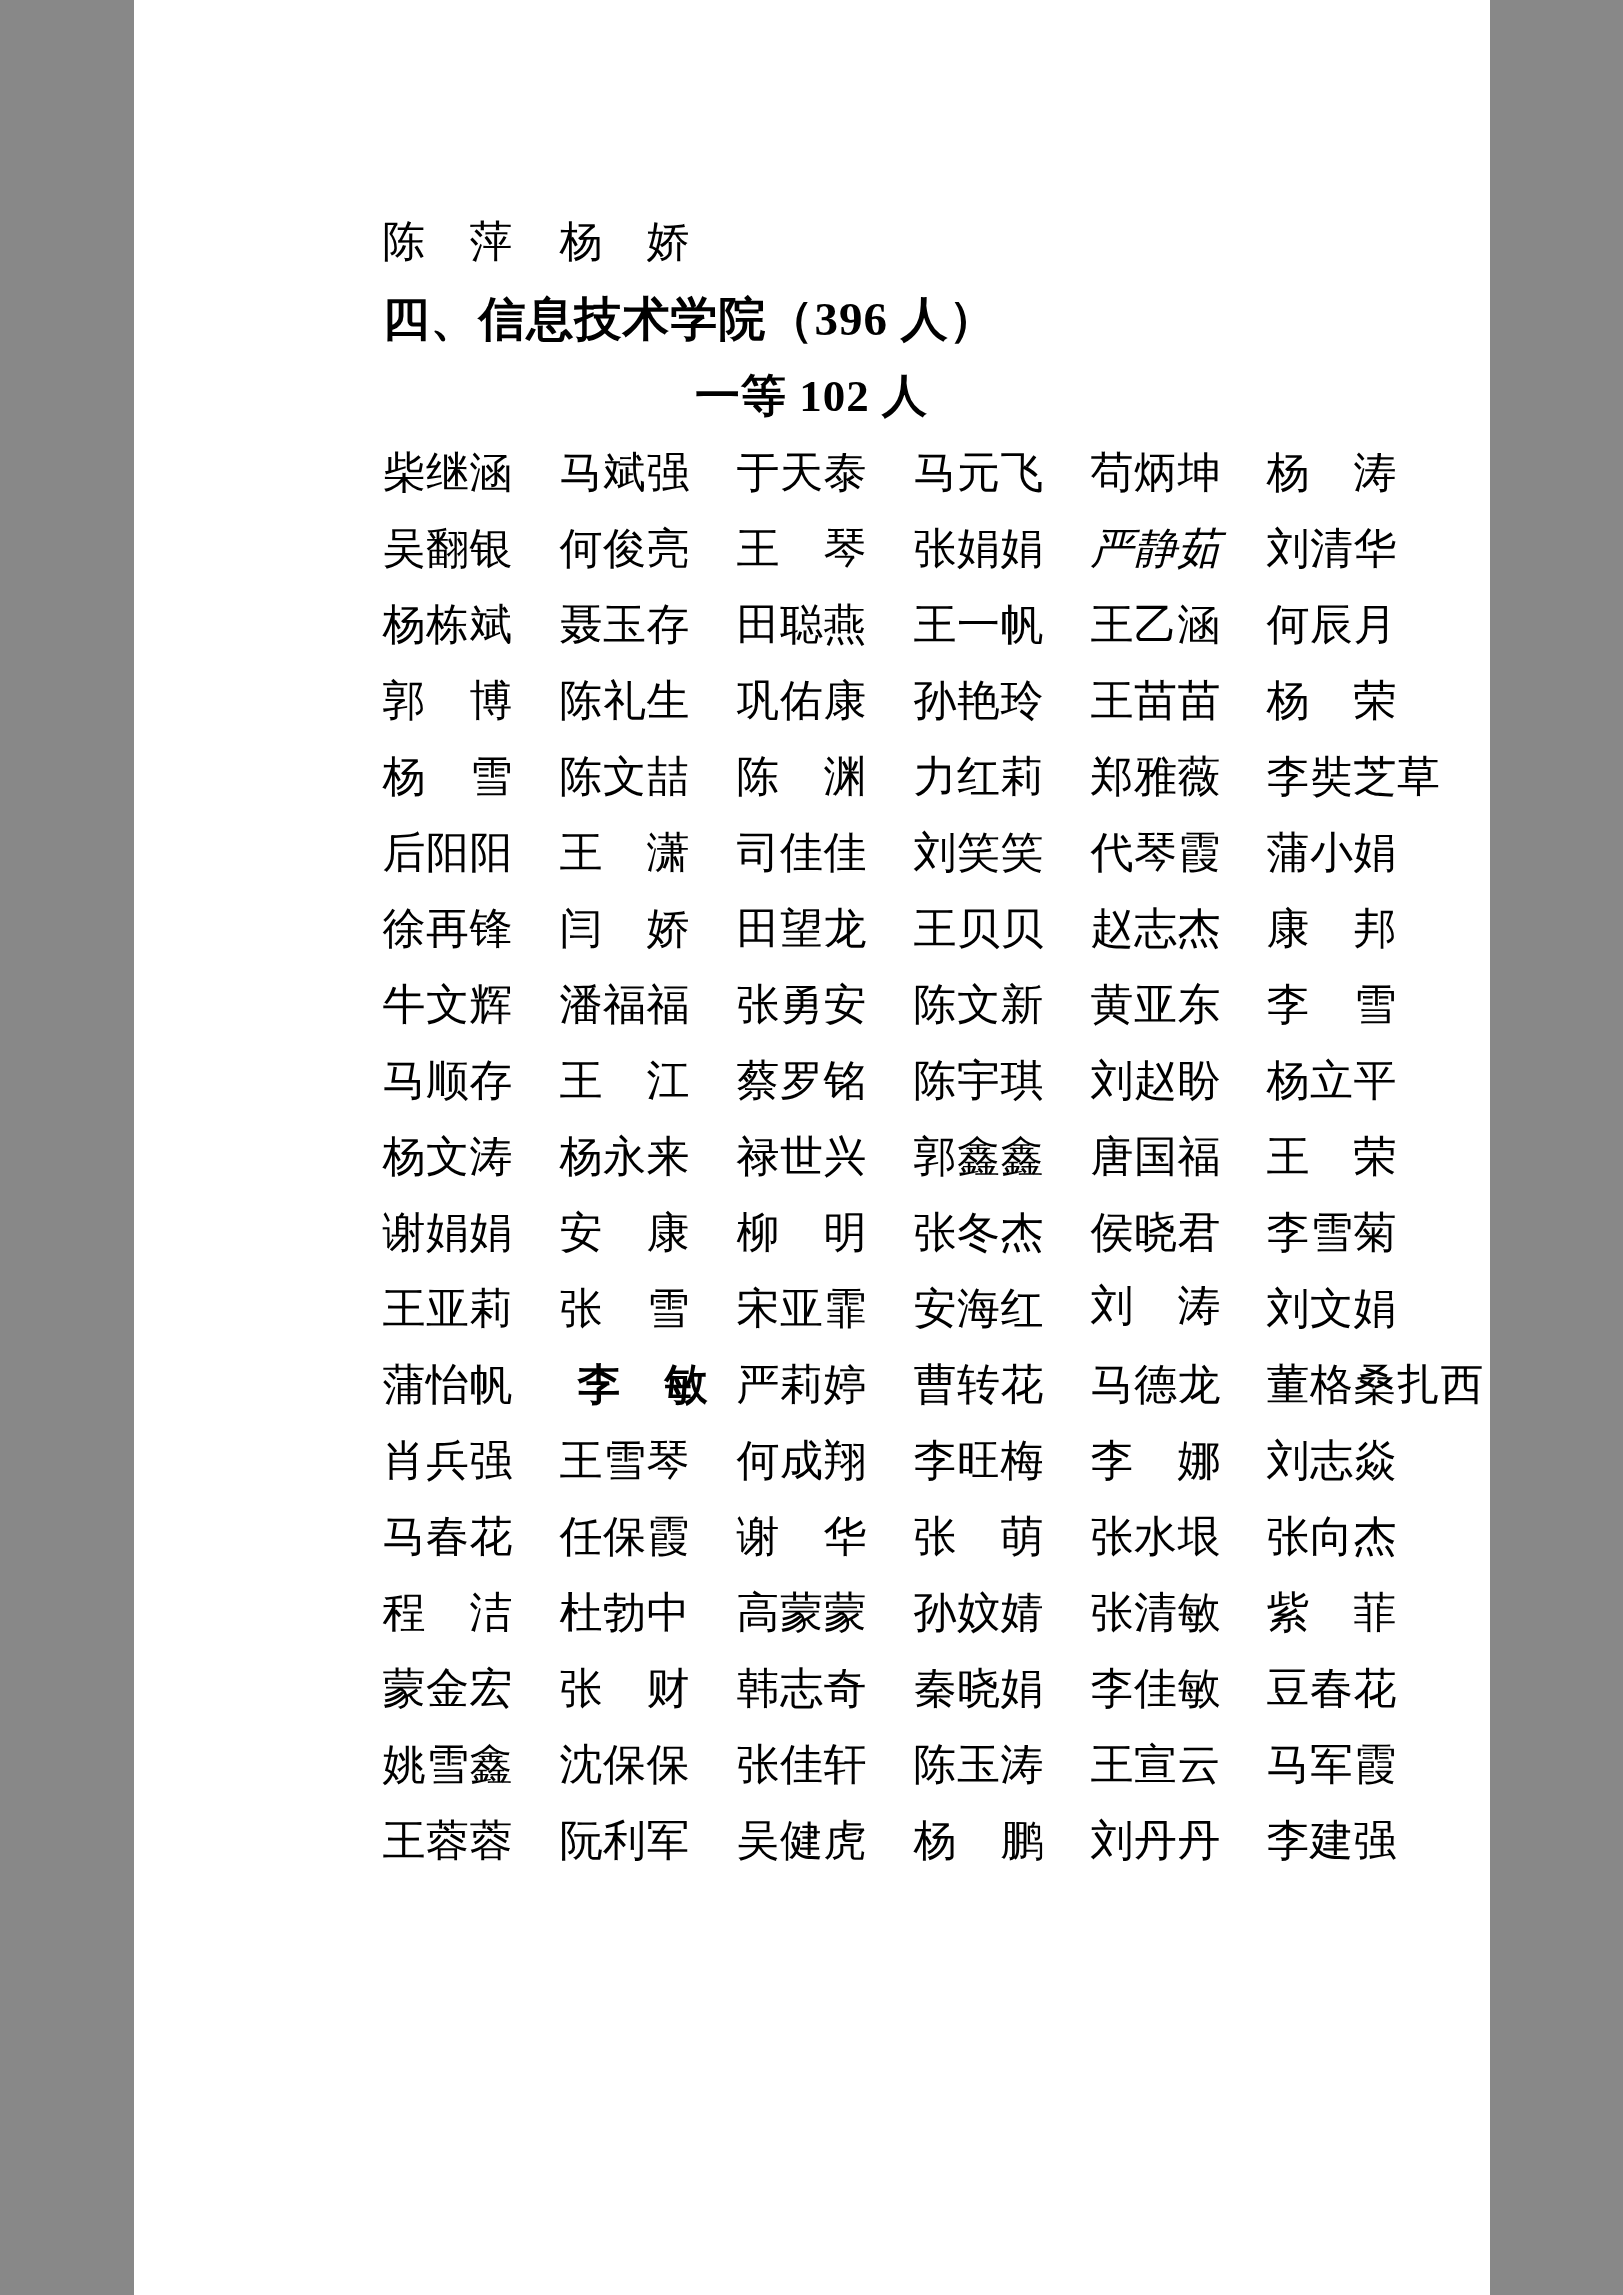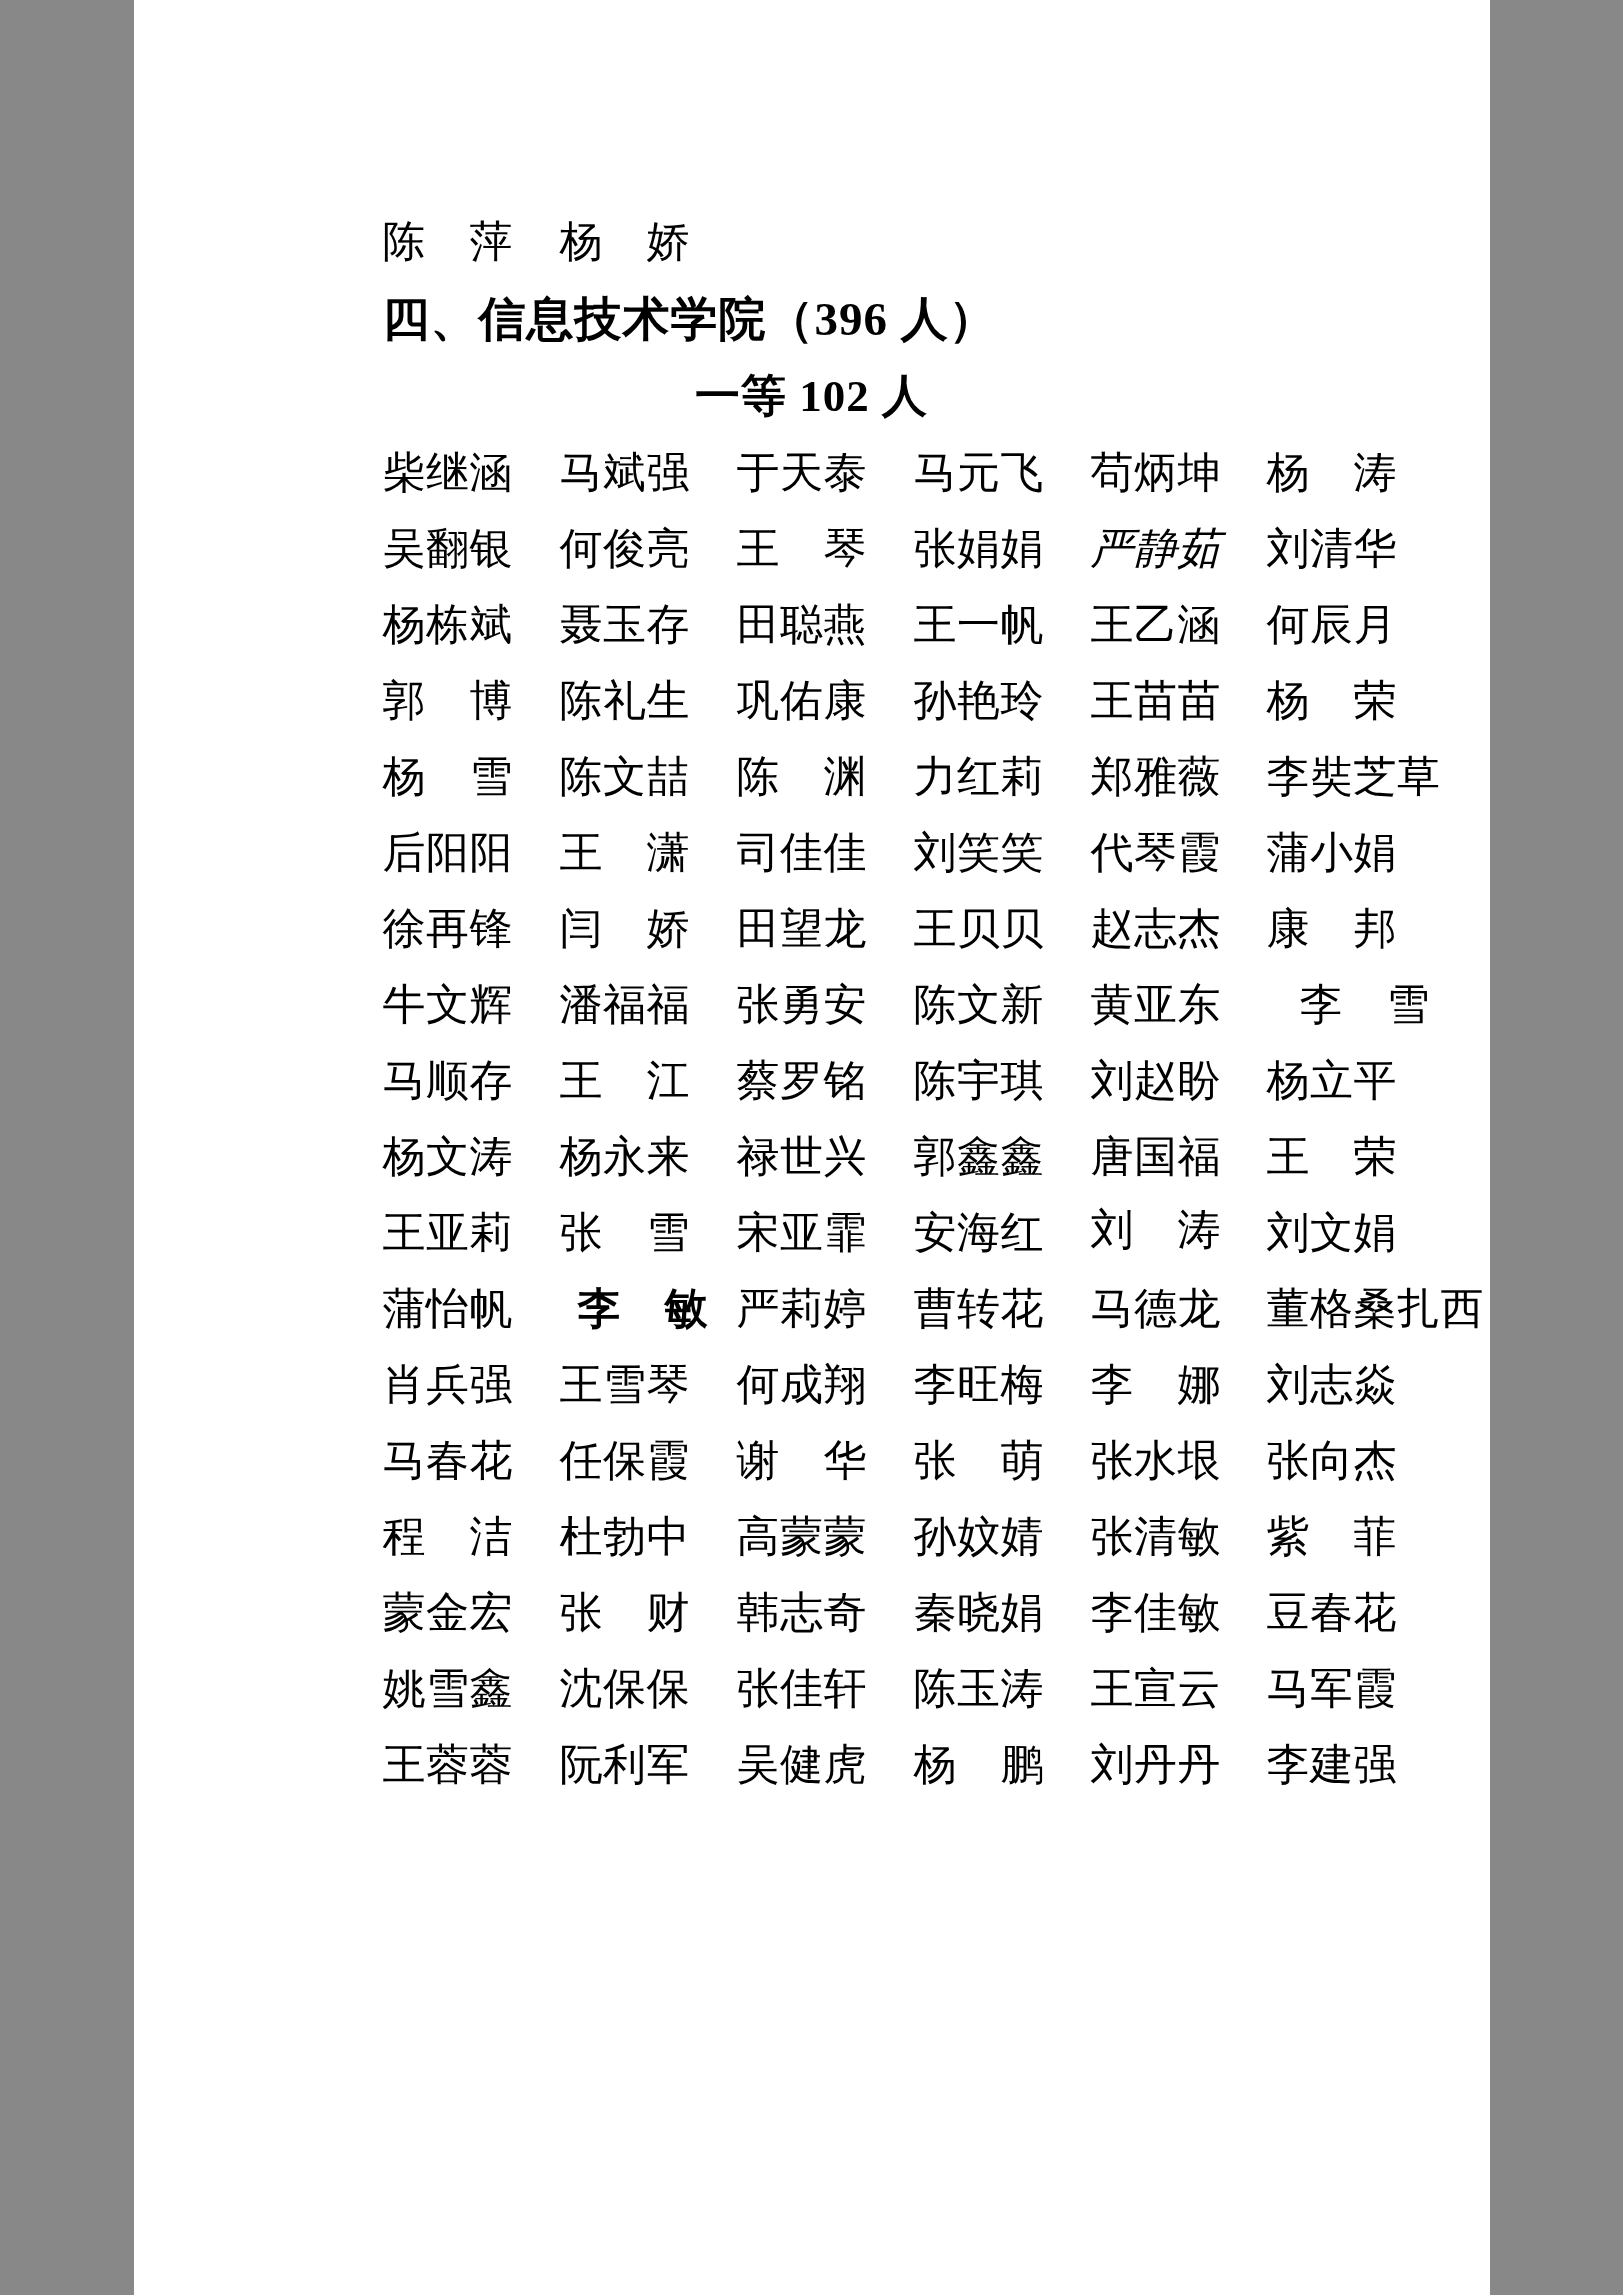--- a/index.html
+++ b/index.html
@@ -129,39 +129,47 @@
         <span class="name-cell" style="left: 780px;">王贝贝</span>
         <span class="name-cell" style="left: 957px;">赵志杰</span>
         <span class="name-cell" style="left: 1133px;">康　邦</span>
       </div>
       <div class="name-row">
         <span class="name-cell" style="left: 249px;">牛文辉</span>
         <span class="name-cell" style="left: 426px;">潘福福</span>
         <span class="name-cell" style="left: 603px;">张勇安</span>
         <span class="name-cell" style="left: 780px;">陈文新</span>
         <span class="name-cell" style="left: 957px;">黄亚东</span>
-        <span class="name-cell" style="left: 1133px; margin-left: 33px;">李　雪</span>
+        <span class="name-cell" style="left: 1133px;">李　雪</span>
       </div>
       <div class="name-row">
         <span class="name-cell" style="left: 249px;">马顺存</span>
         <span class="name-cell" style="left: 426px;">王　江</span>
         <span class="name-cell" style="left: 603px;">蔡罗铭</span>
         <span class="name-cell" style="left: 780px;">陈宇琪</span>
         <span class="name-cell" style="left: 957px;">刘赵盼</span>
         <span class="name-cell" style="left: 1133px;">杨立平</span>
       </div>
       <div class="name-row">
         <span class="name-cell" style="left: 249px;">杨文涛</span>
         <span class="name-cell" style="left: 426px;">杨永来</span>
         <span class="name-cell" style="left: 603px;">禄世兴</span>
         <span class="name-cell" style="left: 780px;">郭鑫鑫</span>
         <span class="name-cell" style="left: 957px;">唐国福</span>
         <span class="name-cell" style="left: 1133px;">王　荣</span>
       </div>
       <div class="name-row">
+        <span class="name-cell" style="left: 249px;">谢娟娟</span>
+        <span class="name-cell" style="left: 426px;">安　康</span>
+        <span class="name-cell" style="left: 603px;">柳　明</span>
+        <span class="name-cell" style="left: 780px;">张冬杰</span>
+        <span class="name-cell" style="left: 957px;">侯晓君</span>
+        <span class="name-cell" style="left: 1133px;">李雪菊</span>
+      </div>
+      <div class="name-row">
         <span class="name-cell" style="left: 249px;">王亚莉</span>
         <span class="name-cell" style="left: 426px;">张　雪</span>
         <span class="name-cell" style="left: 603px;">宋亚霏</span>
         <span class="name-cell" style="left: 780px;">安海红</span>
         <span class="name-cell" style="left: 957px; font-family: Liberation Mono, monospace;">刘　涛</span>
         <span class="name-cell" style="left: 1133px;">刘文娟</span>
       </div>
       <div class="name-row">
         <span class="name-cell" style="left: 249px;">蒲怡帆</span>
         <span class="name-cell" style="left: 444px; font-weight: bold;">李　敏</span>

